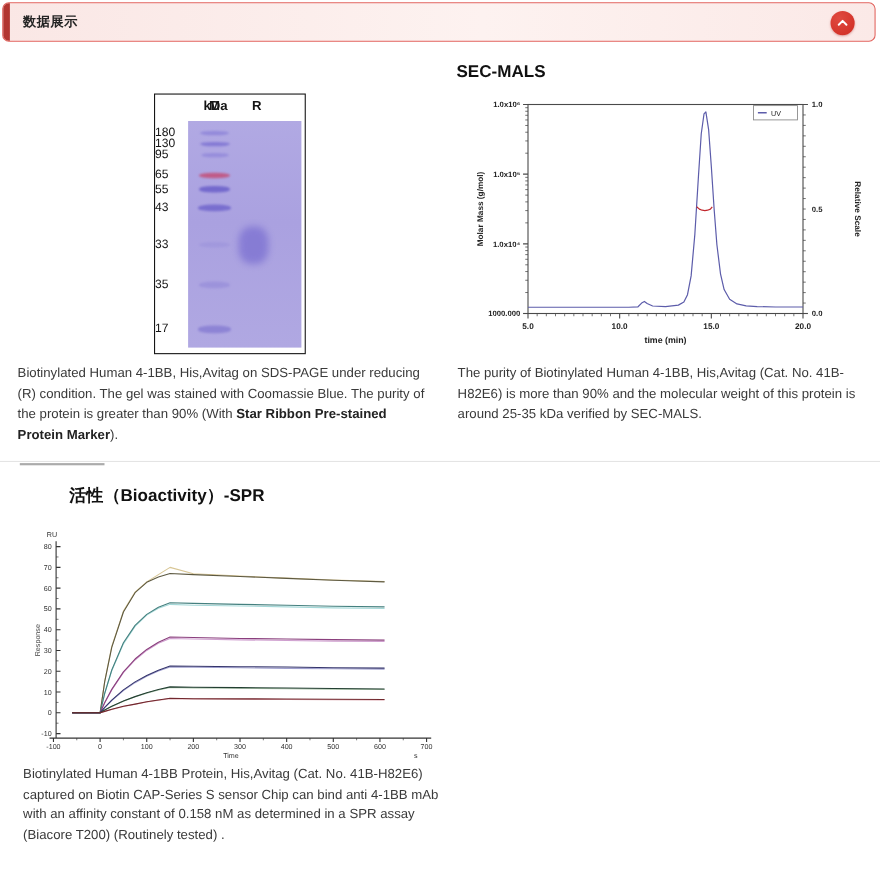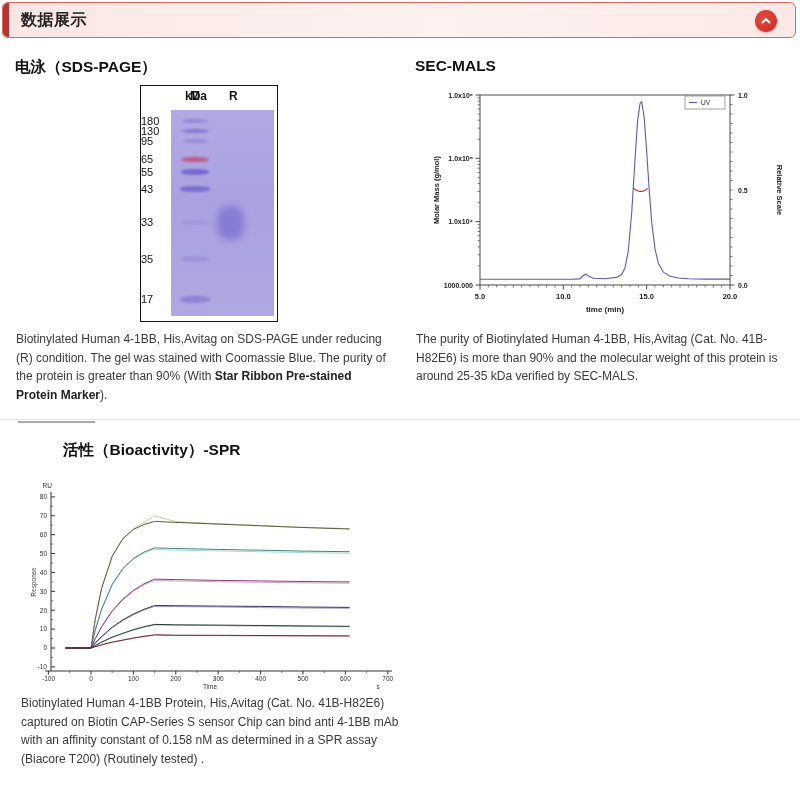--- a/index.html
+++ b/index.html
@@ -6,21 +6,21 @@
   .page{position:relative;width:800px;height:807px;background:#fff;
         font-family:"Liberation Sans","DejaVu Sans",sans-serif;overflow:hidden;}
 
   
   .panel-header{position:absolute;left:2px;top:2px;width:794px;height:36px;
     box-sizing:border-box;border:1px solid #e2625c;border-radius:6px;
     background:linear-gradient(90deg,#fae7e5 0%,#fdf2f0 55%,#fbe9e7 100%);
     display:flex;align-items:center;}
   .accent-bar{position:absolute;left:0;top:0;width:6px;height:100%;
     background:#b23530;border-radius:5px 0 0 5px;}
-  .panel-title{margin-left:18px;font-size:16px;font-weight:bold;color:#242424;letter-spacing:.5px;}
+  .panel-title{margin-left:18px;font-size:12px;font-weight:bold;color:#242424;letter-spacing:.5px;}
   .collapse-btn{position:absolute;right:18px;top:7px;width:22px;height:22px;border-radius:50%;
     background:radial-gradient(circle at 35% 30%,#e04a40,#cf2b22);border:none;cursor:pointer;
     display:flex;align-items:center;justify-content:center;padding:0;box-shadow:0 1px 2px rgba(160,30,30,.35);}
 
   
   .sec-title{position:absolute;font-size:15.5px;font-weight:bold;color:#111;margin:0;}
   .caption{position:absolute;font-size:12px;line-height:1.55;color:#3a3a3a;margin:0;}
   .caption .em{font-weight:600;color:#222;}
 
   
@@ -51,21 +51,20 @@
   <div class="panel-header">
     <span class="accent-bar"></span>
     <span class="panel-title">数据展示</span>
     <button class="collapse-btn">
       <svg width="14" height="14" viewBox="0 0 14 14">
         <polyline points="3.5,8.5 7,5 10.5,8.5" fill="none" stroke="#ffffff" stroke-width="1.8" stroke-linecap="round" stroke-linejoin="round"></polyline>
       </svg>
     </button>
   </div>
 
-  <h2 class="sec-title" style="left:15px;top:57px;">电泳（SDS-PAGE）</h2>
 
   <div class="gel">
     <span class="gel-h kda">kDa</span>
     <span class="gel-h m">M</span>
     <span class="gel-h r">R</span>
     <div class="gel-lane"></div>
     <div id="gel-overlay">
         <span class="ladder-label" style="top: 35px;">180</span>
         <div class="band" style="left: 41px; top: 33px; width: 26px; height: 4px; background: rgb(138, 128, 216); opacity: 0.75;"></div>
         <span class="ladder-label" style="top: 45px;">130</span>

